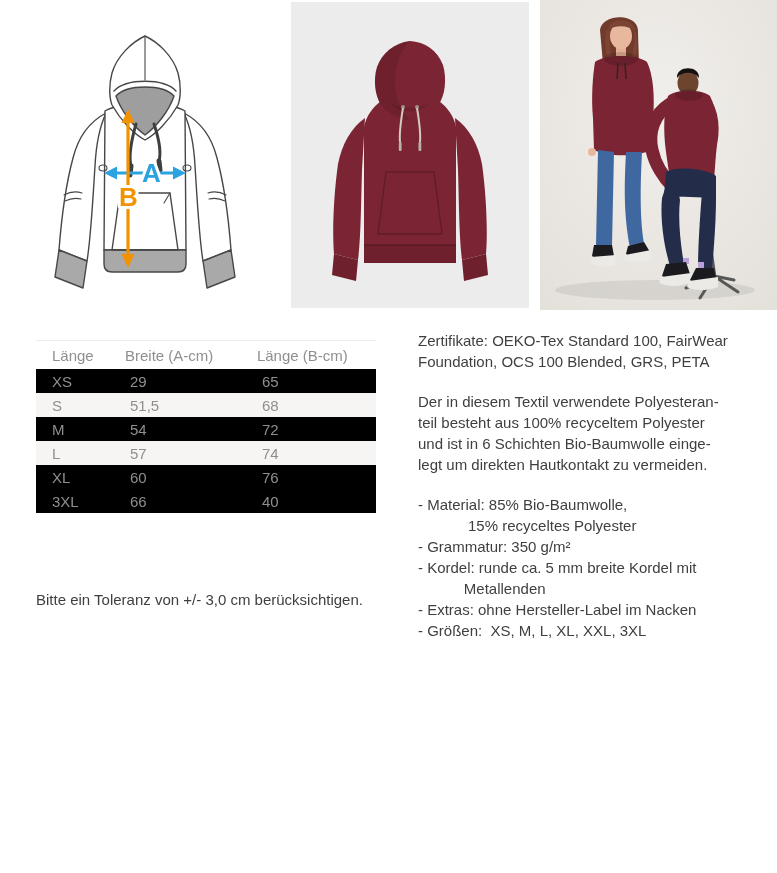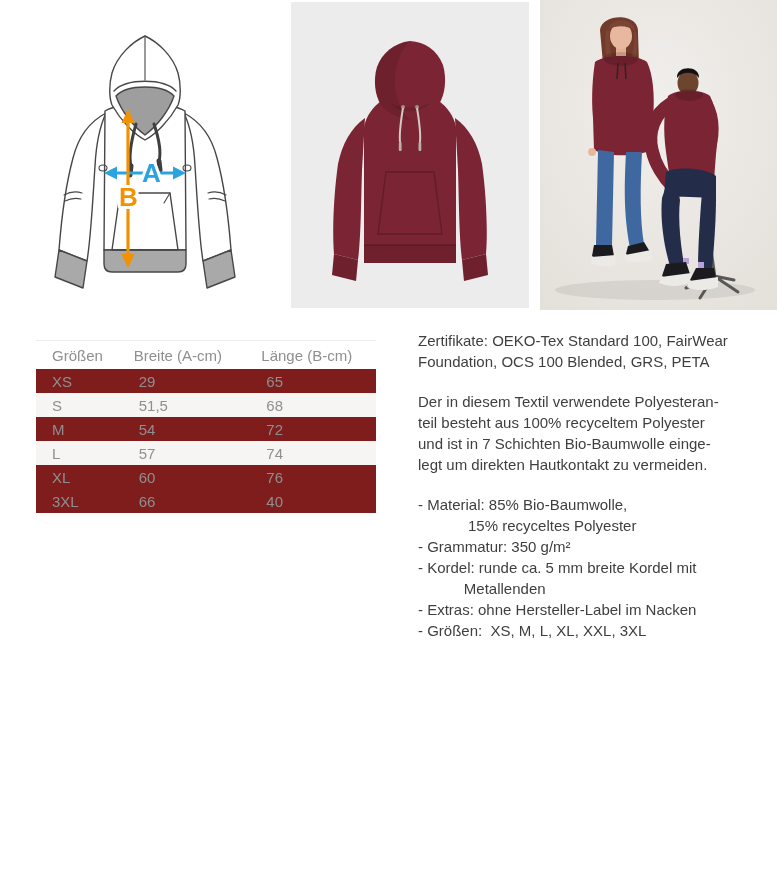--- a/index.html
+++ b/index.html
@@ -12,21 +12,21 @@
   #panel-product{left:291px;top:2px;width:238px;height:306px;}
   #panel-models{left:540px;top:0;width:237px;height:310px;}
   .panel svg{display:block;width:100%;height:100%;}
 
   
   .size-table{position:absolute;left:36px;top:340px;width:340px;border-collapse:collapse;
               font-size:15px;color:#8f8f8f;border-top:1px solid #ececec;}
   .size-table th{font-weight:400;text-align:left;height:28px;padding:0 0 0 16px;color:#8f8f8f;background:#ffffff;}
   .size-table td{height:24px;padding:0 0 0 21px;}
   .size-table td.size{padding-left:16px;}
-  .size-table tr.odd td{background:#7f1d1d;margin-top:44px;}
+  .size-table tr.odd td{background:#000000;margin-top:44px;}
   .size-table tr.even td{background:#f6f5f3;}
 
   .tolerance{position:absolute;left:36px;top:576px;font-size:15px;color:#3f3f3f;}
 
   
   .description{position:absolute;left:418px;top:330px;width:356px;
                font-size:15px;line-height:21px;color:#3f3f3f;}
   .description .para{white-space:pre-wrap;margin:0 0 19px 0;}
 
   .arrow-label{font-family:"Liberation Sans","DejaVu Sans",sans-serif;font-size:26px;font-weight:bold;
@@ -186,21 +186,21 @@
         <path fill="#eceae6" d="M121,277 L151,273 L152,282 C138,288 126,286 119,283 Z"></path>
         <path fill="#1b1b1f" d="M156,268 L174,268 L176,278 C166,284 154,284 150,280 Z"></path>
         <path fill="#eceae6" d="M149,281 L178,277 L178,287 C164,292 152,290 147,287 Z"></path>
       </g>
     </svg>
   </figure>
 
   <table class="size-table">
     <thead>
       <tr>
-        <th>Größen</th>
+        <th>Länge</th>
         <th>Breite (A-cm)</th>
         <th>Länge (B-cm)</th>
       </tr>
     </thead>
     <tbody>
       <tr class="odd">
         <td class="size">XS</td>
         <td>29</td>
         <td>65</td>
       </tr>
@@ -225,27 +225,28 @@
         <td>76</td>
       </tr>
       <tr class="odd">
         <td class="size">3XL</td>
         <td>66</td>
         <td>40</td>
       </tr>
     </tbody>
   </table>
 
+  <p class="tolerance">Bitte ein Toleranz von +/- 3,0 cm berücksichtigen.</p>
 
   <div class="description">
     <div class="para">Zertifikate: OEKO-Tex Standard 100, FairWear
 Foundation, OCS 100 Blended, GRS, PETA</div>
     <div class="para">Der in diesem Textil verwendete Polyesteran-
 teil besteht aus 100% recyceltem Polyester
-und ist in 7 Schichten Bio-Baumwolle einge-
+und ist in 6 Schichten Bio-Baumwolle einge-
 legt um direkten Hautkontakt zu vermeiden.</div>
     <div class="para">- Material: 85% Bio-Baumwolle,
             15% recyceltes Polyester
 - Grammatur: 350 g/m²
 - Kordel: runde ca. 5 mm breite Kordel mit
            Metallenden
 - Extras: ohne Hersteller-Label im Nacken
 - Größen:  XS, M, L, XL, XXL, 3XL</div>
   </div>
 

